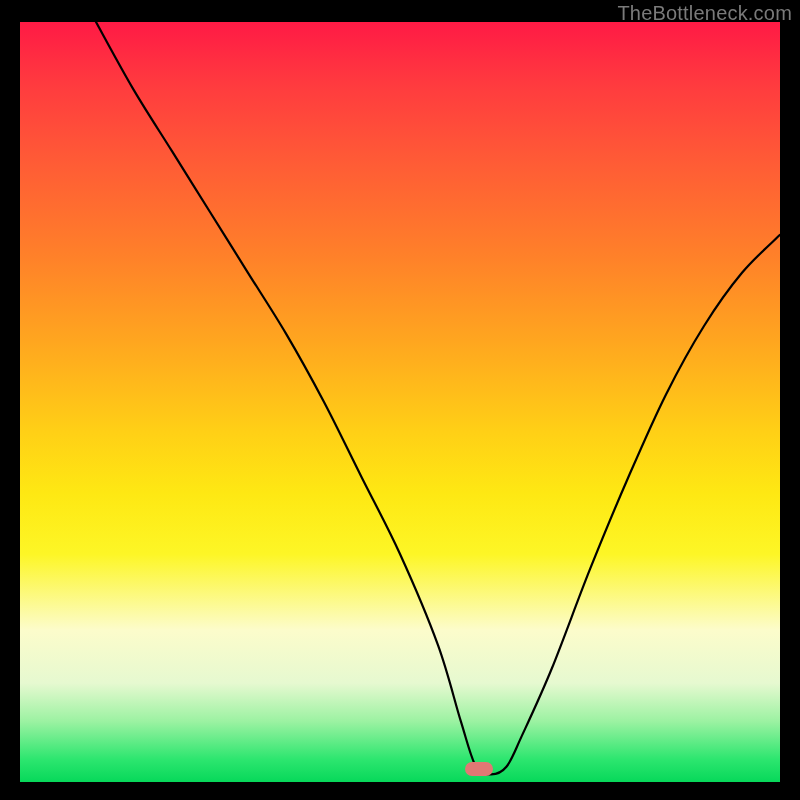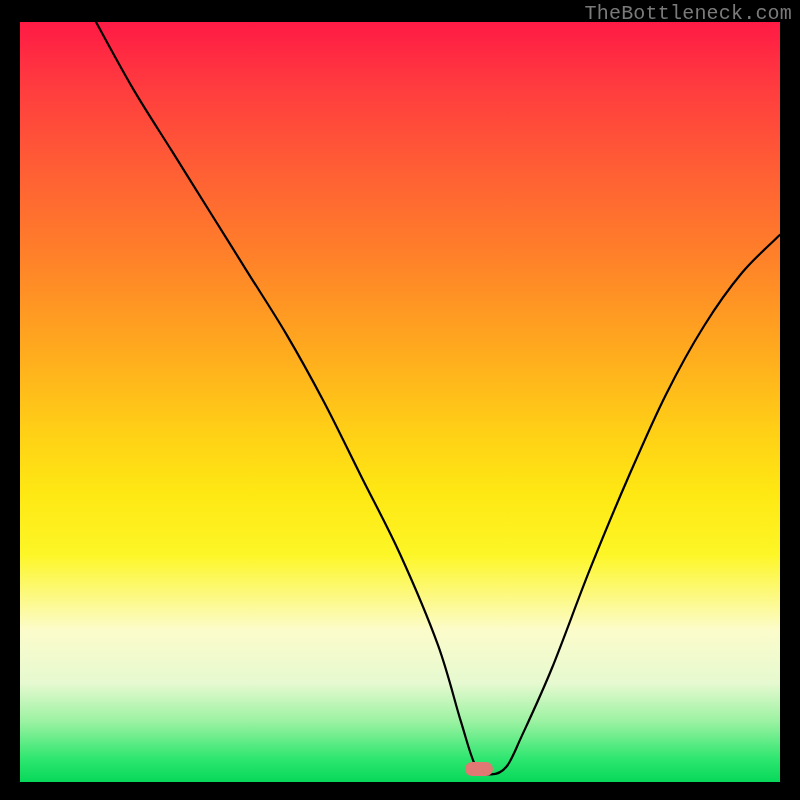--- a/index.html
+++ b/index.html
@@ -9,21 +9,20 @@
     height: 800px;
     background: #000;
     overflow: hidden;
     font-family: Arial, Helvetica, sans-serif;
   }
   .frame {
     position: relative;
     width: 800px;
     height: 800px;
     background: #000;
-    font-family: Liberation Mono, monospace;
   }
   .watermark {
     position: absolute;
     top: 2px;
     right: 8px;
     color: #7a7a7a;
     font-size: 20px;
     font-weight: 400;
     letter-spacing: 0.2px;
     z-index: 10;

